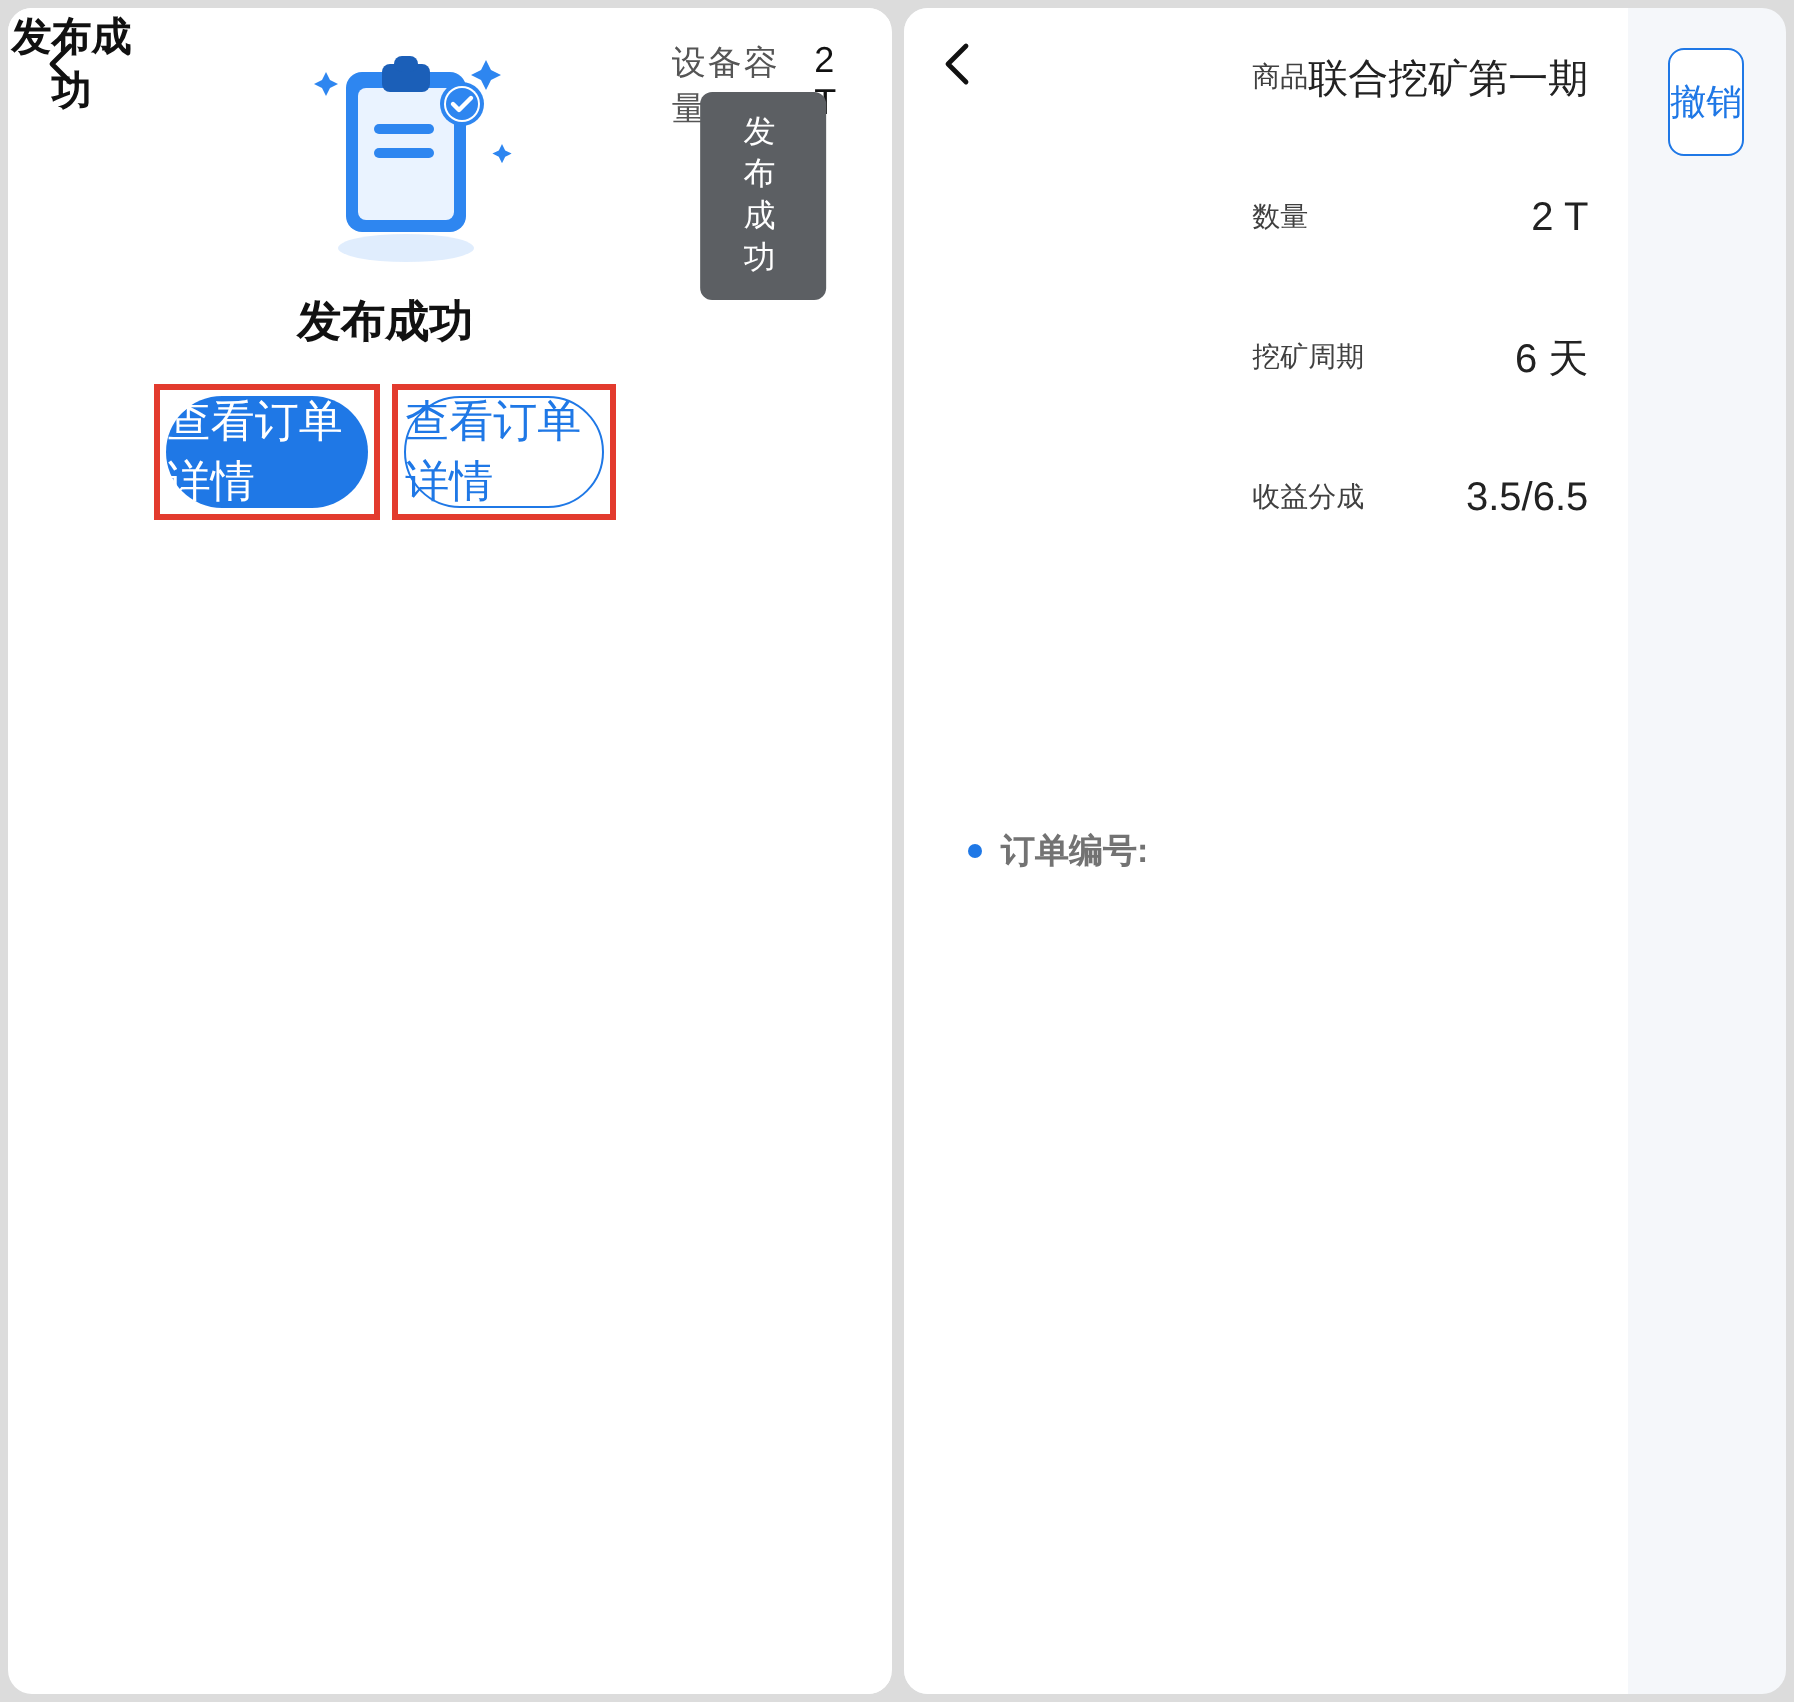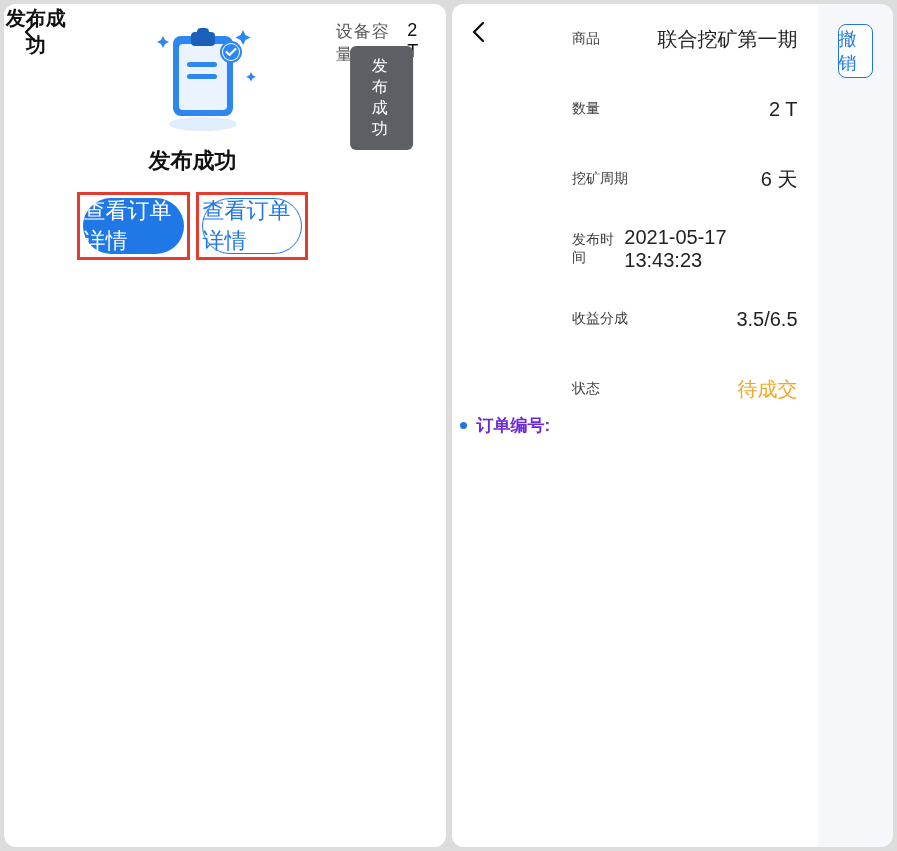--- a/index.html
+++ b/index.html
@@ -26,21 +26,21 @@
 
   .gap-bar { height: 14px; background:#f4f6f9; }
 
   .info-block { background:#fff; padding: 16px 18px 28px 18px; position:relative; }
   .info-row { display:flex; justify-content:space-between; align-items:flex-start; height: 56px; }
   .info-row .k { font-size: 17px; color:#555; letter-spacing:1px; }
   .info-row .v { font-size: 18px; color:#111; font-weight:500; }
   .toast { position:absolute; left:50%; top: 42px; transform:translateX(-50%); background:#5c5f63; color:#fff; font-size:16px; padding: 10px 22px; border-radius:6px; }
 
   
-  .order-no-bar { background:#fff; margin: 0; padding: 22px 8px; display:flex; align-items:center; gap:10px; font-size:17px; color:#6d28d9; }
+  .order-no-bar { background:#fff; margin: 0; padding: 22px 32px; display:flex; align-items:center; gap:10px; font-size:17px; color:#737373; }
   .order-no-bar .dot { width:7px; height:7px; border-radius:50%; background:#1f78e6; flex:0 0 auto; }
   .order-no-bar .label { font-weight:600; flex:0 0 auto; }
   .order-no-bar .num { flex:1; font-weight:500; overflow:hidden; }
 
   .sep { height: 4px; background:#f5f7fa; }
   .details { background:#fff; padding: 0 20px; }
   .drow { display:flex; justify-content:space-between; align-items:center; height: 70px; }
   .drow .k { font-size:14px; color:#404040; }
   .drow .v { font-size:20px; color:#222; font-weight:500; }
   .drow .v.pending { color:#f5a623; }
@@ -138,30 +138,22 @@
         </div>
         <div class="drow">
           <span class="k">数量</span>
           <span class="v">2 T</span>
         </div>
         <div class="drow">
           <span class="k">挖矿周期</span>
           <span class="v">6 天</span>
         </div>
         <div class="drow">
-          <span class="k">发布时间</span>
-          <span class="v">2021-05-17 13:43:23</span>
-        </div>
-        <div class="drow">
           <span class="k">收益分成</span>
           <span class="v">3.5/6.5</span>
-        </div>
-        <div class="drow">
-          <span class="k">状态</span>
-          <span class="v pending">待成交</span>
         </div>
       </div>
 
     <div class="cancel-wrap">
       <div class="cancel-btn">撤销</div>
     </div>
   </div>
 
 </div>
 

